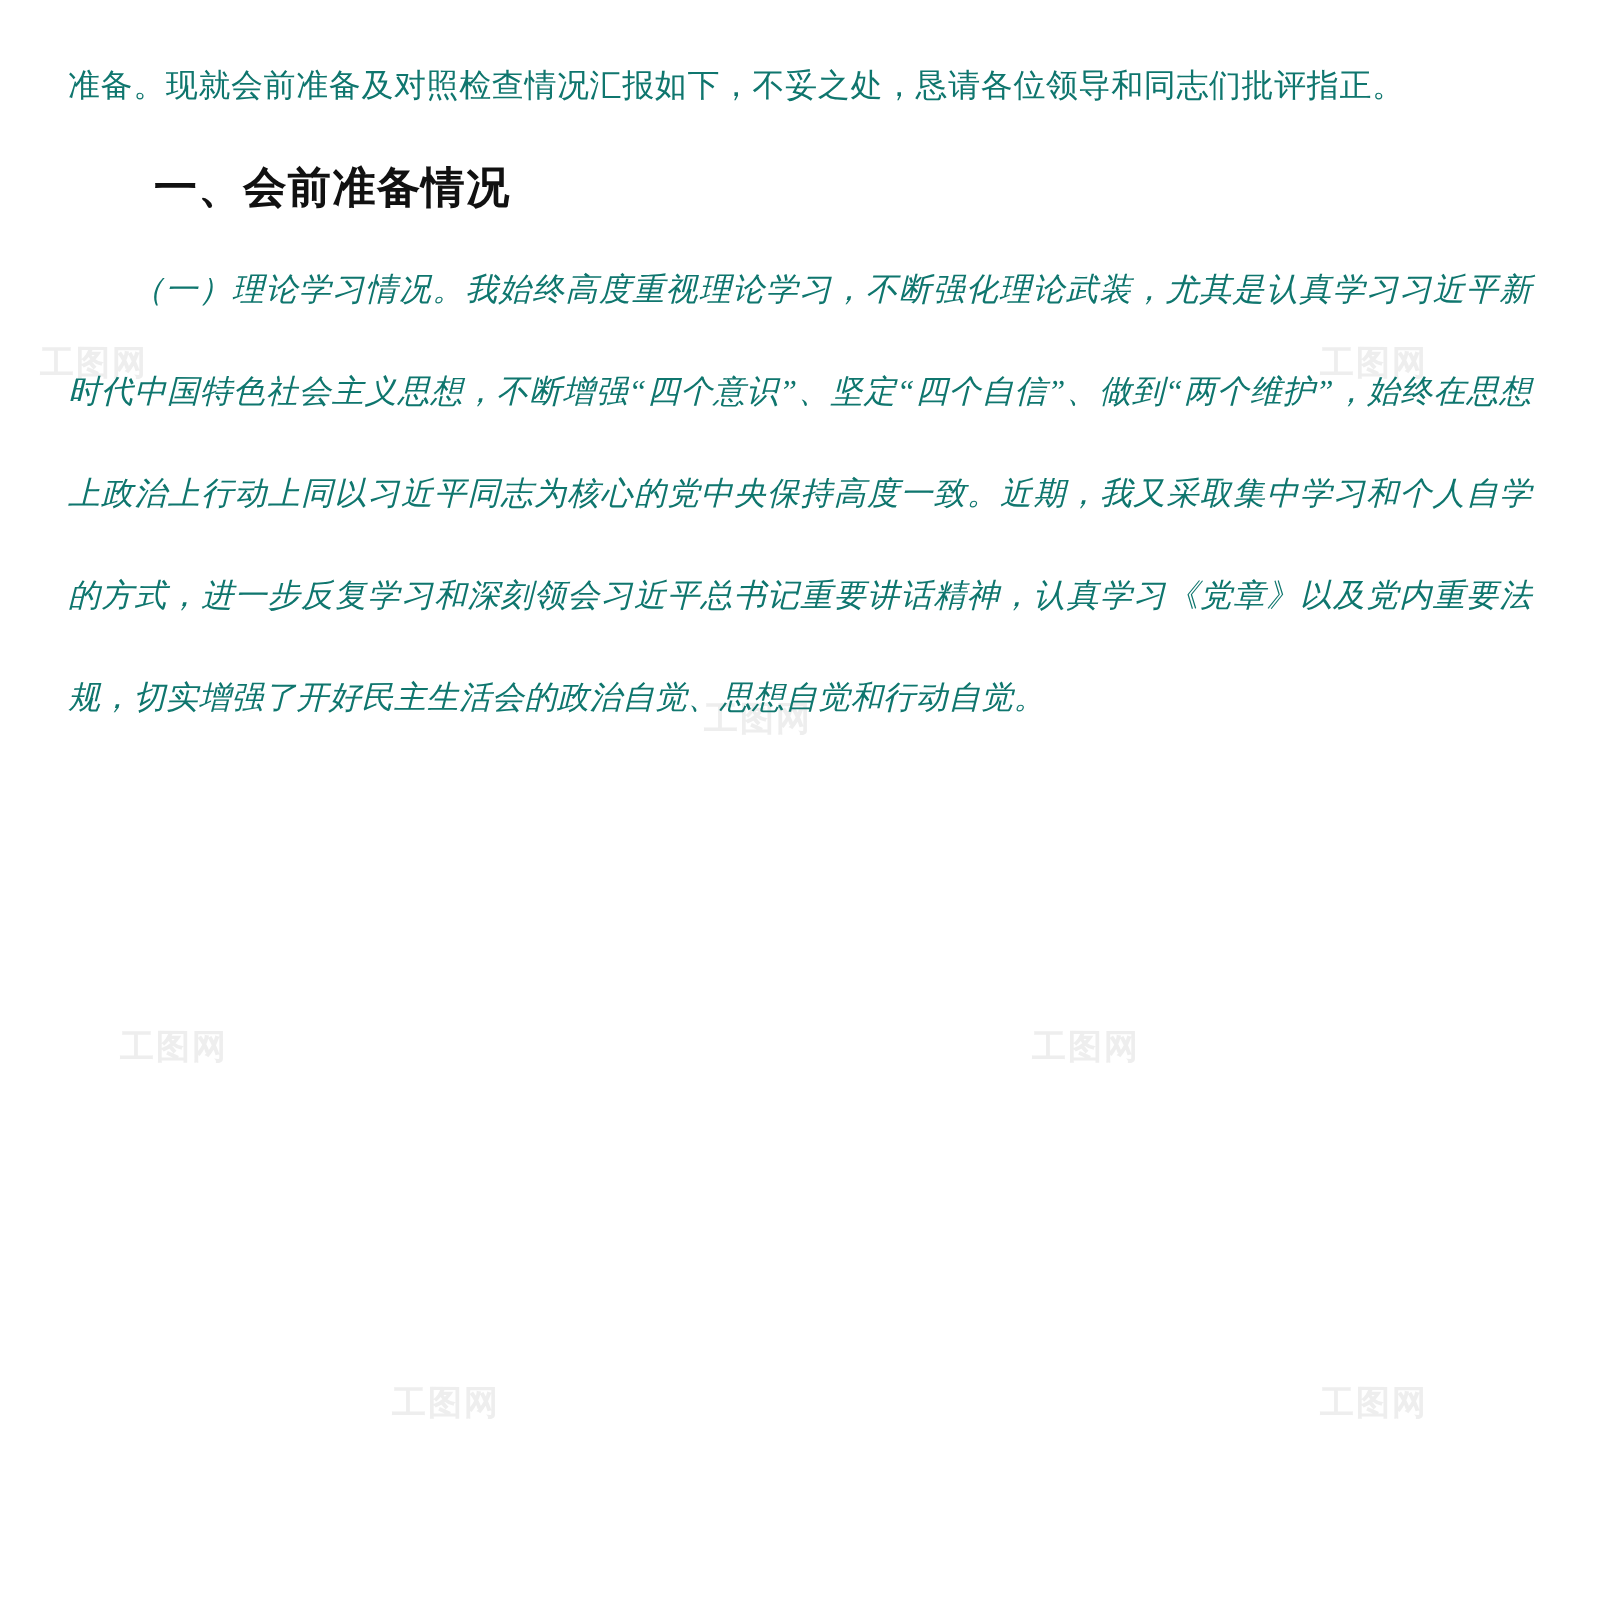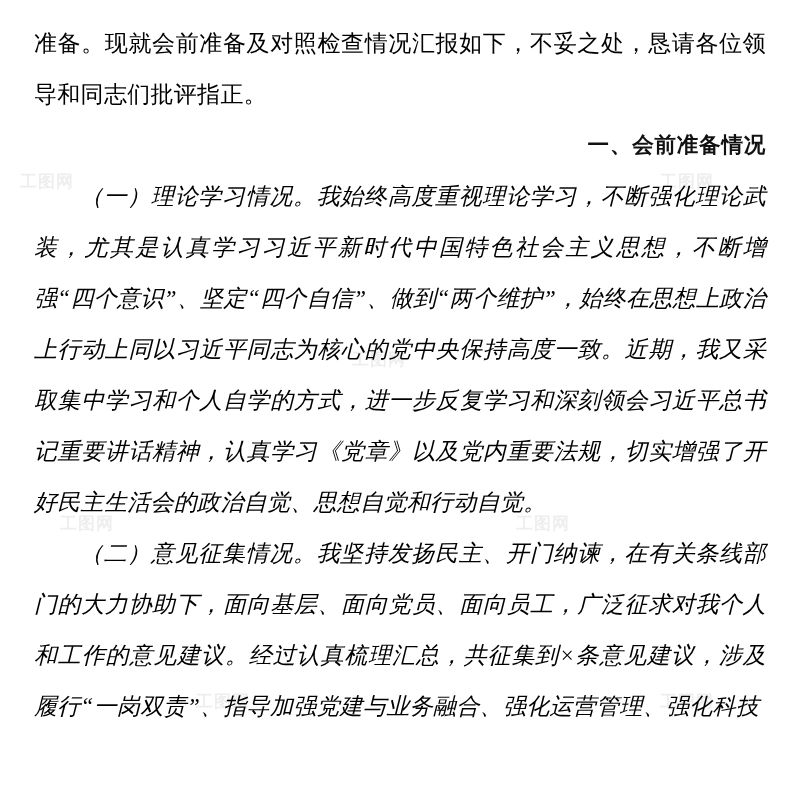--- a/index.html
+++ b/index.html
@@ -22,44 +22,43 @@
     box-sizing: border-box;
   }
 
   .doc-body {
     position: relative;
     z-index: 2;
   }
 
   p.para {
     margin: 0;
-    font-size: 23px;
+    font-size: 16px;
     line-height: 51px;
-    color: #000000;
+    color: #0f766e;
     text-align: justify;
     text-justify: inter-ideograph;
     letter-spacing: 0.3px;
     font-family: "Liberation Serif", "DejaVu Serif", serif;
   }
 
   p.indent {
     text-indent: 2em;
     font-style: italic;
   }
 
   p.heading {
     margin: 0;
     font-size: 21.5px;
     line-height: 51px;
     font-weight: bold;
     color: #111111;
     text-indent: 2em;
     letter-spacing: 0.8px;
     font-family: "Liberation Sans", "DejaVu Sans", sans-serif;
-    text-align: right;
   }
 
   
   .watermarks {
     position: absolute;
     inset: 0;
     z-index: 1;
     pointer-events: none;
     overflow: hidden;
   }
@@ -92,16 +91,15 @@
     <span class="wm wm-4">工图网</span>
     <span class="wm wm-5">工图网</span>
     <span class="wm wm-6">工图网</span>
     <span class="wm wm-7">工图网</span>
   </div>
 
   <div class="doc-body">
     <p class="para">准备。现就会前准备及对照检查情况汇报如下，不妥之处，恳请各位领导和同志们批评指正。</p>
     <p class="heading">一、会前准备情况</p>
     <p class="para indent">（一）理论学习情况。我始终高度重视理论学习，不断强化理论武装，尤其是认真学习习近平新时代中国特色社会主义思想，不断增强“四个意识”、坚定“四个自信”、做到“两个维护”，始终在思想上政治上行动上同以习近平同志为核心的党中央保持高度一致。近期，我又采取集中学习和个人自学的方式，进一步反复学习和深刻领会习近平总书记重要讲话精神，认真学习《党章》以及党内重要法规，切实增强了开好民主生活会的政治自觉、思想自觉和行动自觉。</p>
-    <p class="para indent">（二）意见征集情况。我坚持发扬民主、开门纳谏，在有关条线部门的大力协助下，面向基层、面向党员、面向员工，广泛征求对我个人和工作的意见建议。经过认真梳理汇总，共征集到×条意见建议，涉及履行“一岗双责”、指导加强党建与业务融合、强化运营管理、强化科技</p>
   </div>
 
 </div>
 
 </body></html>

